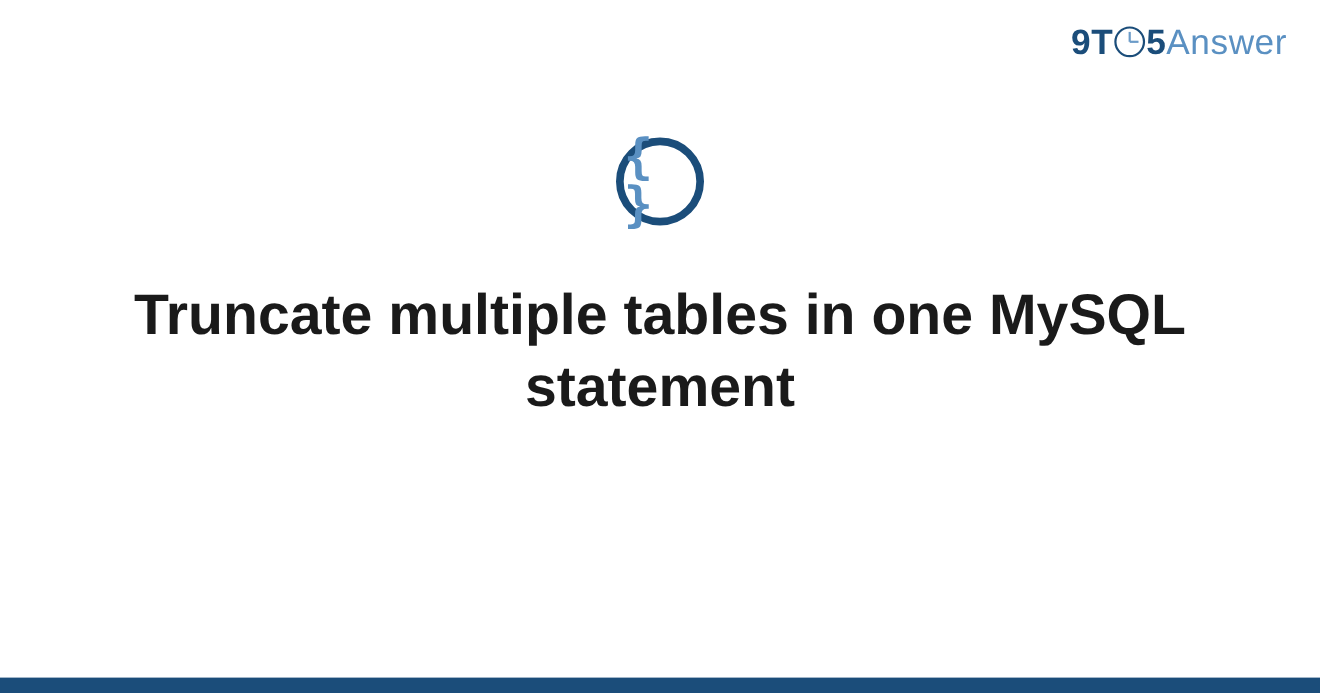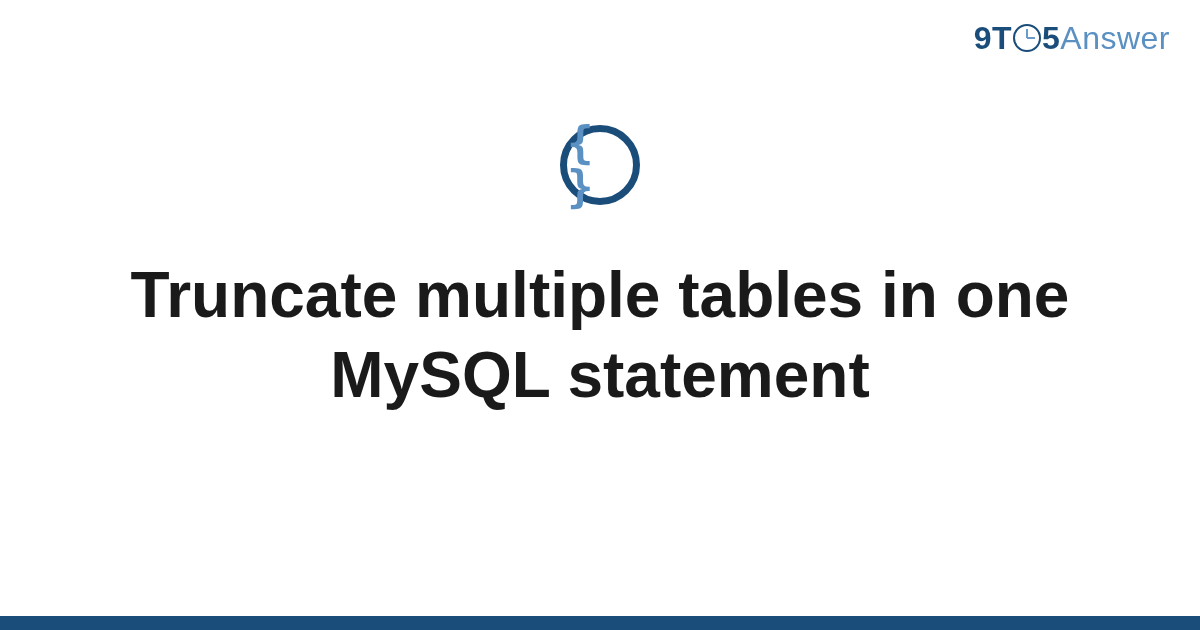--- a/index.html
+++ b/index.html
@@ -84,21 +84,21 @@
     }
     .braces {
       font-size: 44px;
       font-weight: 700;
       color: #5a90c2;
       letter-spacing: 2px;
       line-height: 1;
       font-family: Consolas, Monaco, monospace;
     }
     .title {
-      font-size: 64px;
+      font-size: 52px;
       font-weight: 700;
       color: #1a1a1a;
       text-align: center;
       line-height: 1.25;
       max-width: 960px;
     }
     .footer-bar {
       position: absolute;
       bottom: 0;
       left: 0;

